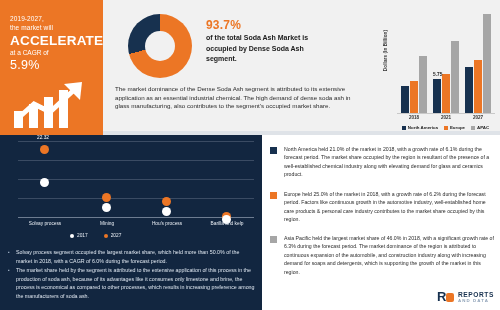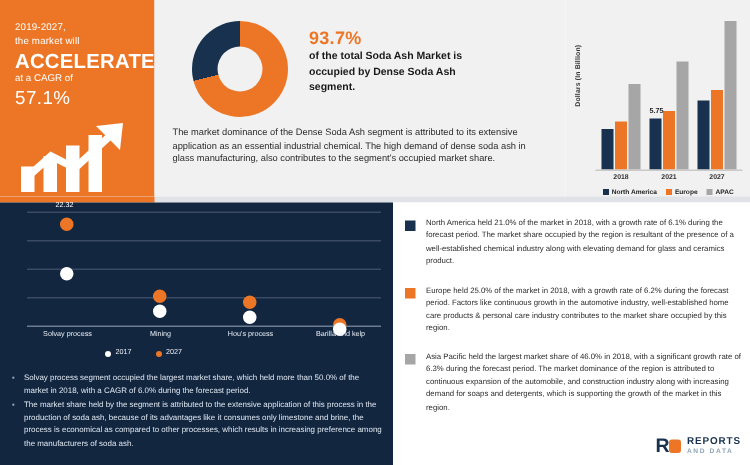--- a/index.html
+++ b/index.html
@@ -117,21 +117,21 @@
 
 <div class="page">
 
   <div class="top">
 
     <div class="cagr">
       <div class="l1">2019-2027,</div>
       <div class="l2">the market will</div>
       <div class="big">ACCELERATE</div>
       <div class="l3">at a CAGR of</div>
-      <div class="pct">57.1%</div>
+      <div class="pct">5.9%</div>
       <div class="gfx">
         <span class="bar b1"></span>
         <span class="bar b2"></span>
         <span class="bar b3"></span>
         <span class="bar b4"></span>
         <svg width="84" height="50" style="position:absolute;left:0;top:0;">
           <polyline points="4,42 22,26 38,34 62,12" fill="none" stroke="#ffffff" stroke-width="5"></polyline>
           <polygon points="52,6 70,4 68,22" fill="#ffffff"></polygon>
         </svg>
       </div>

